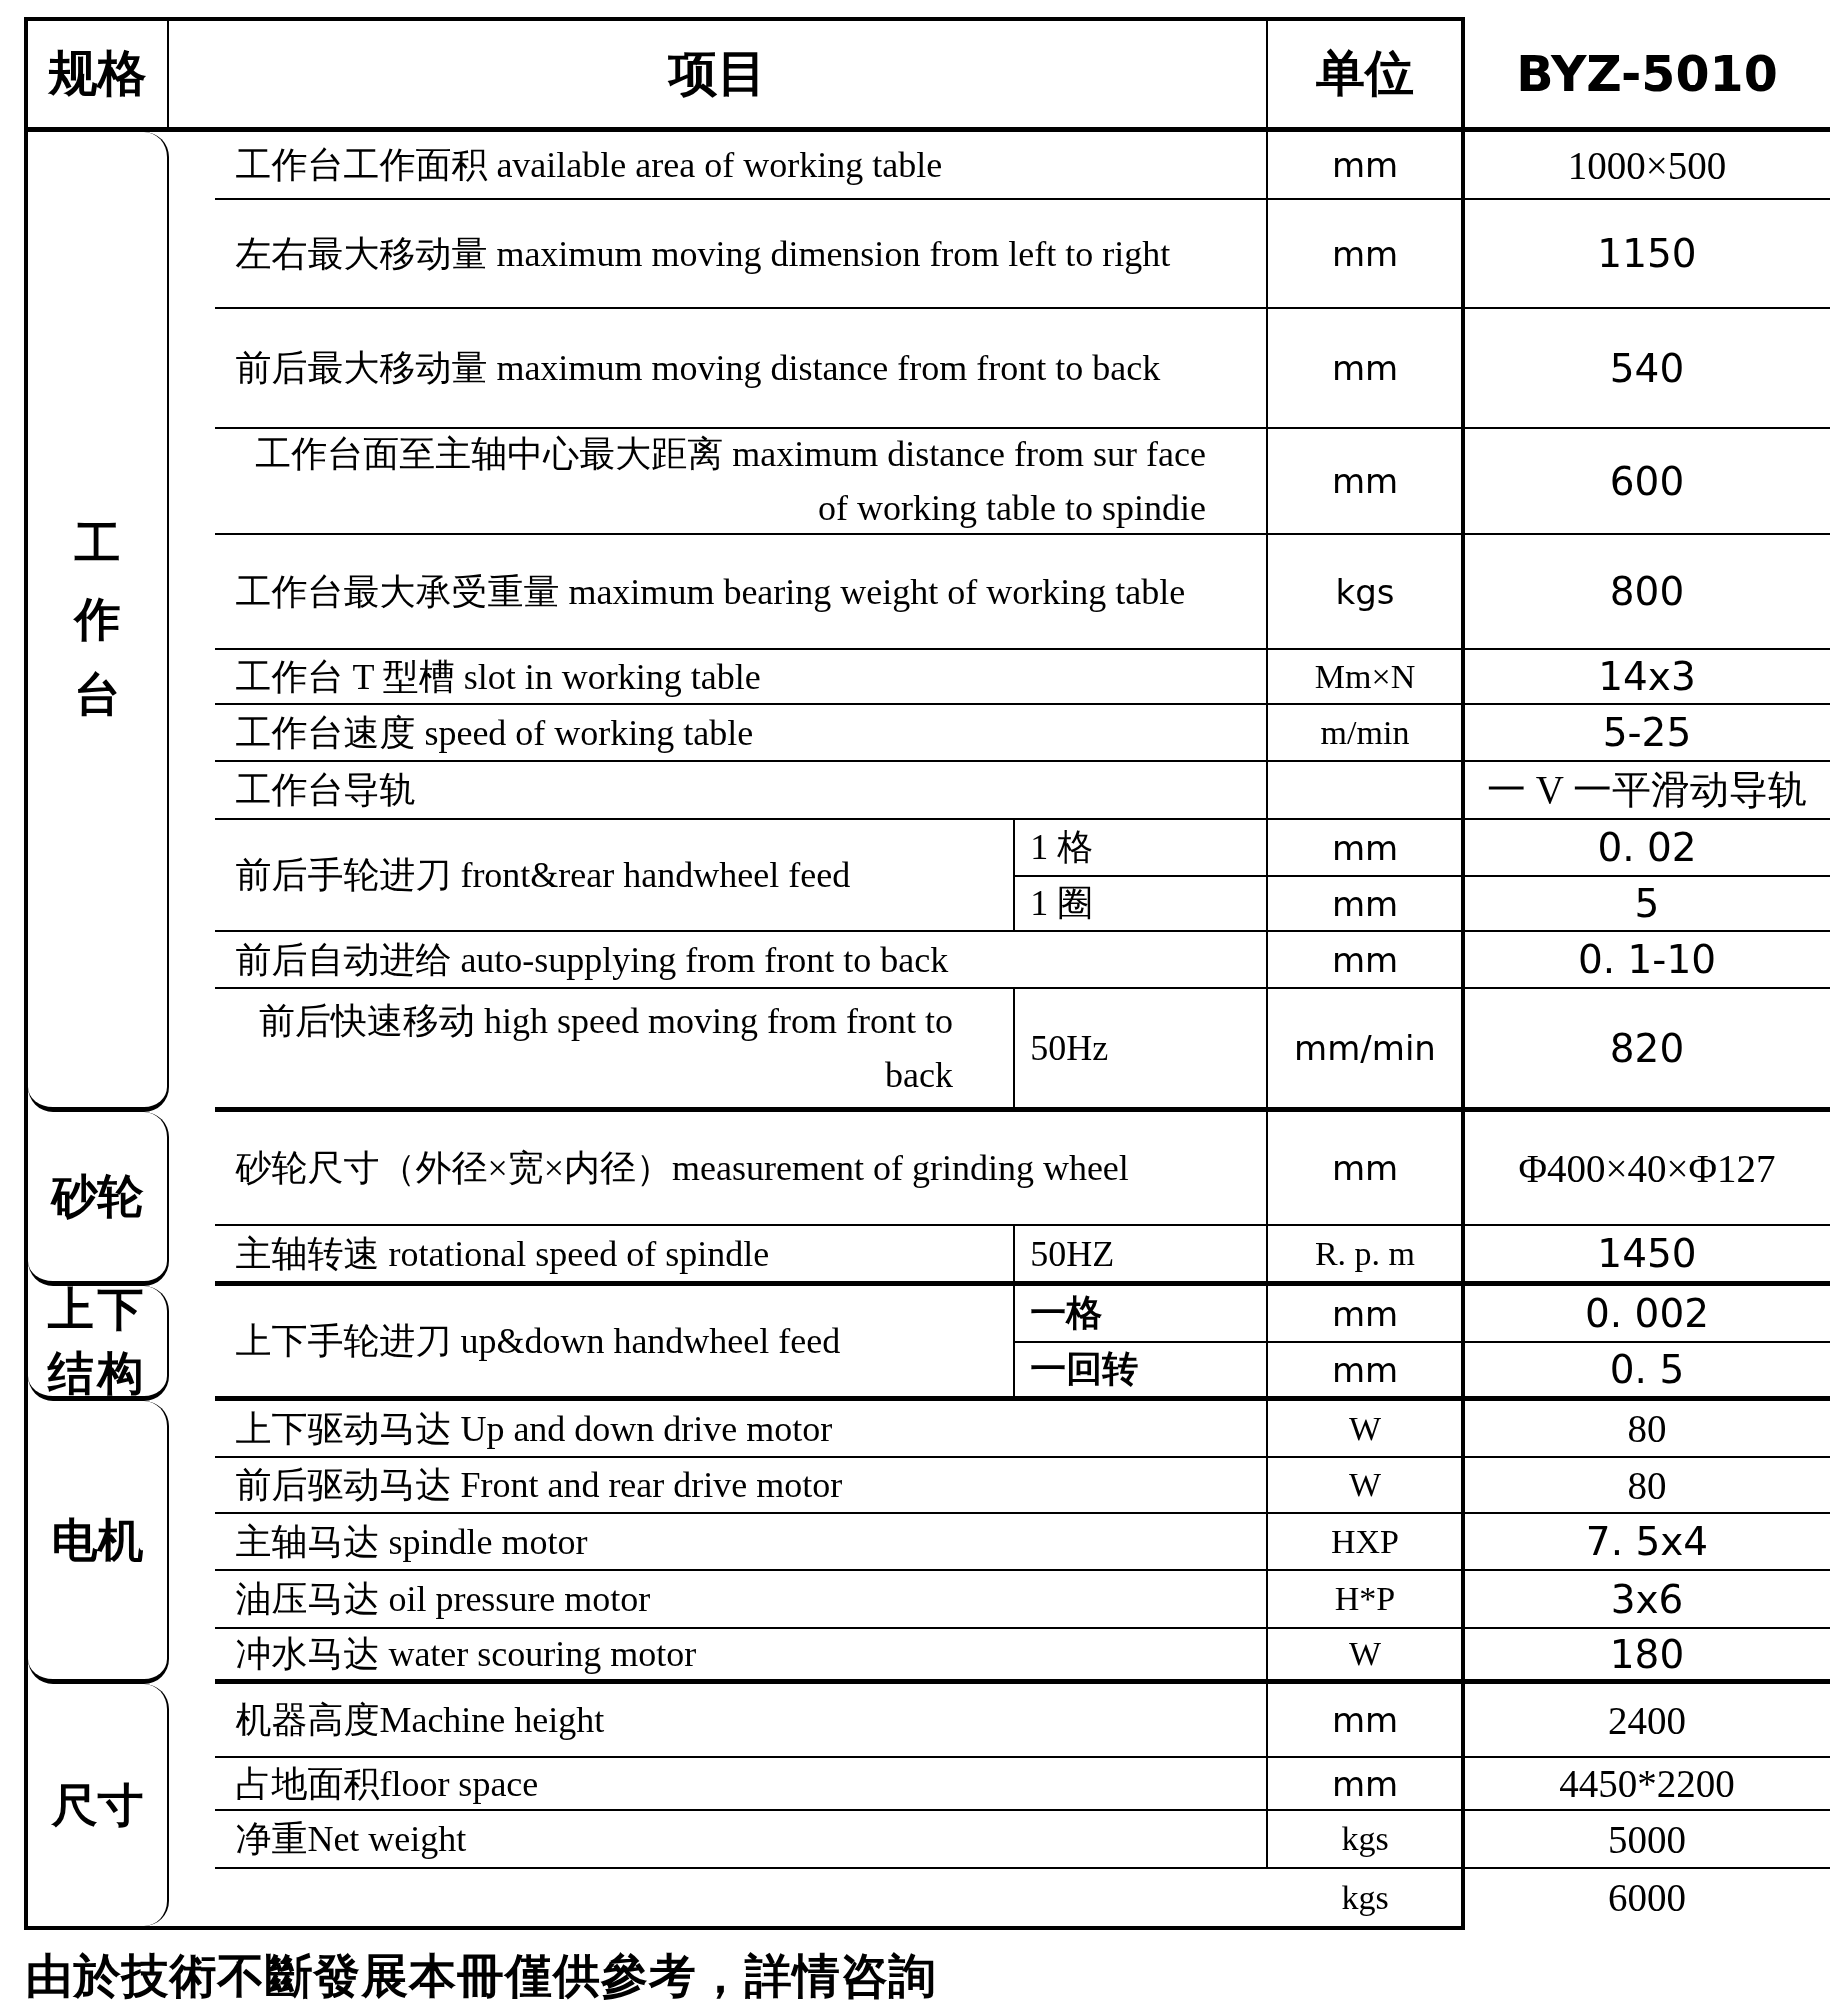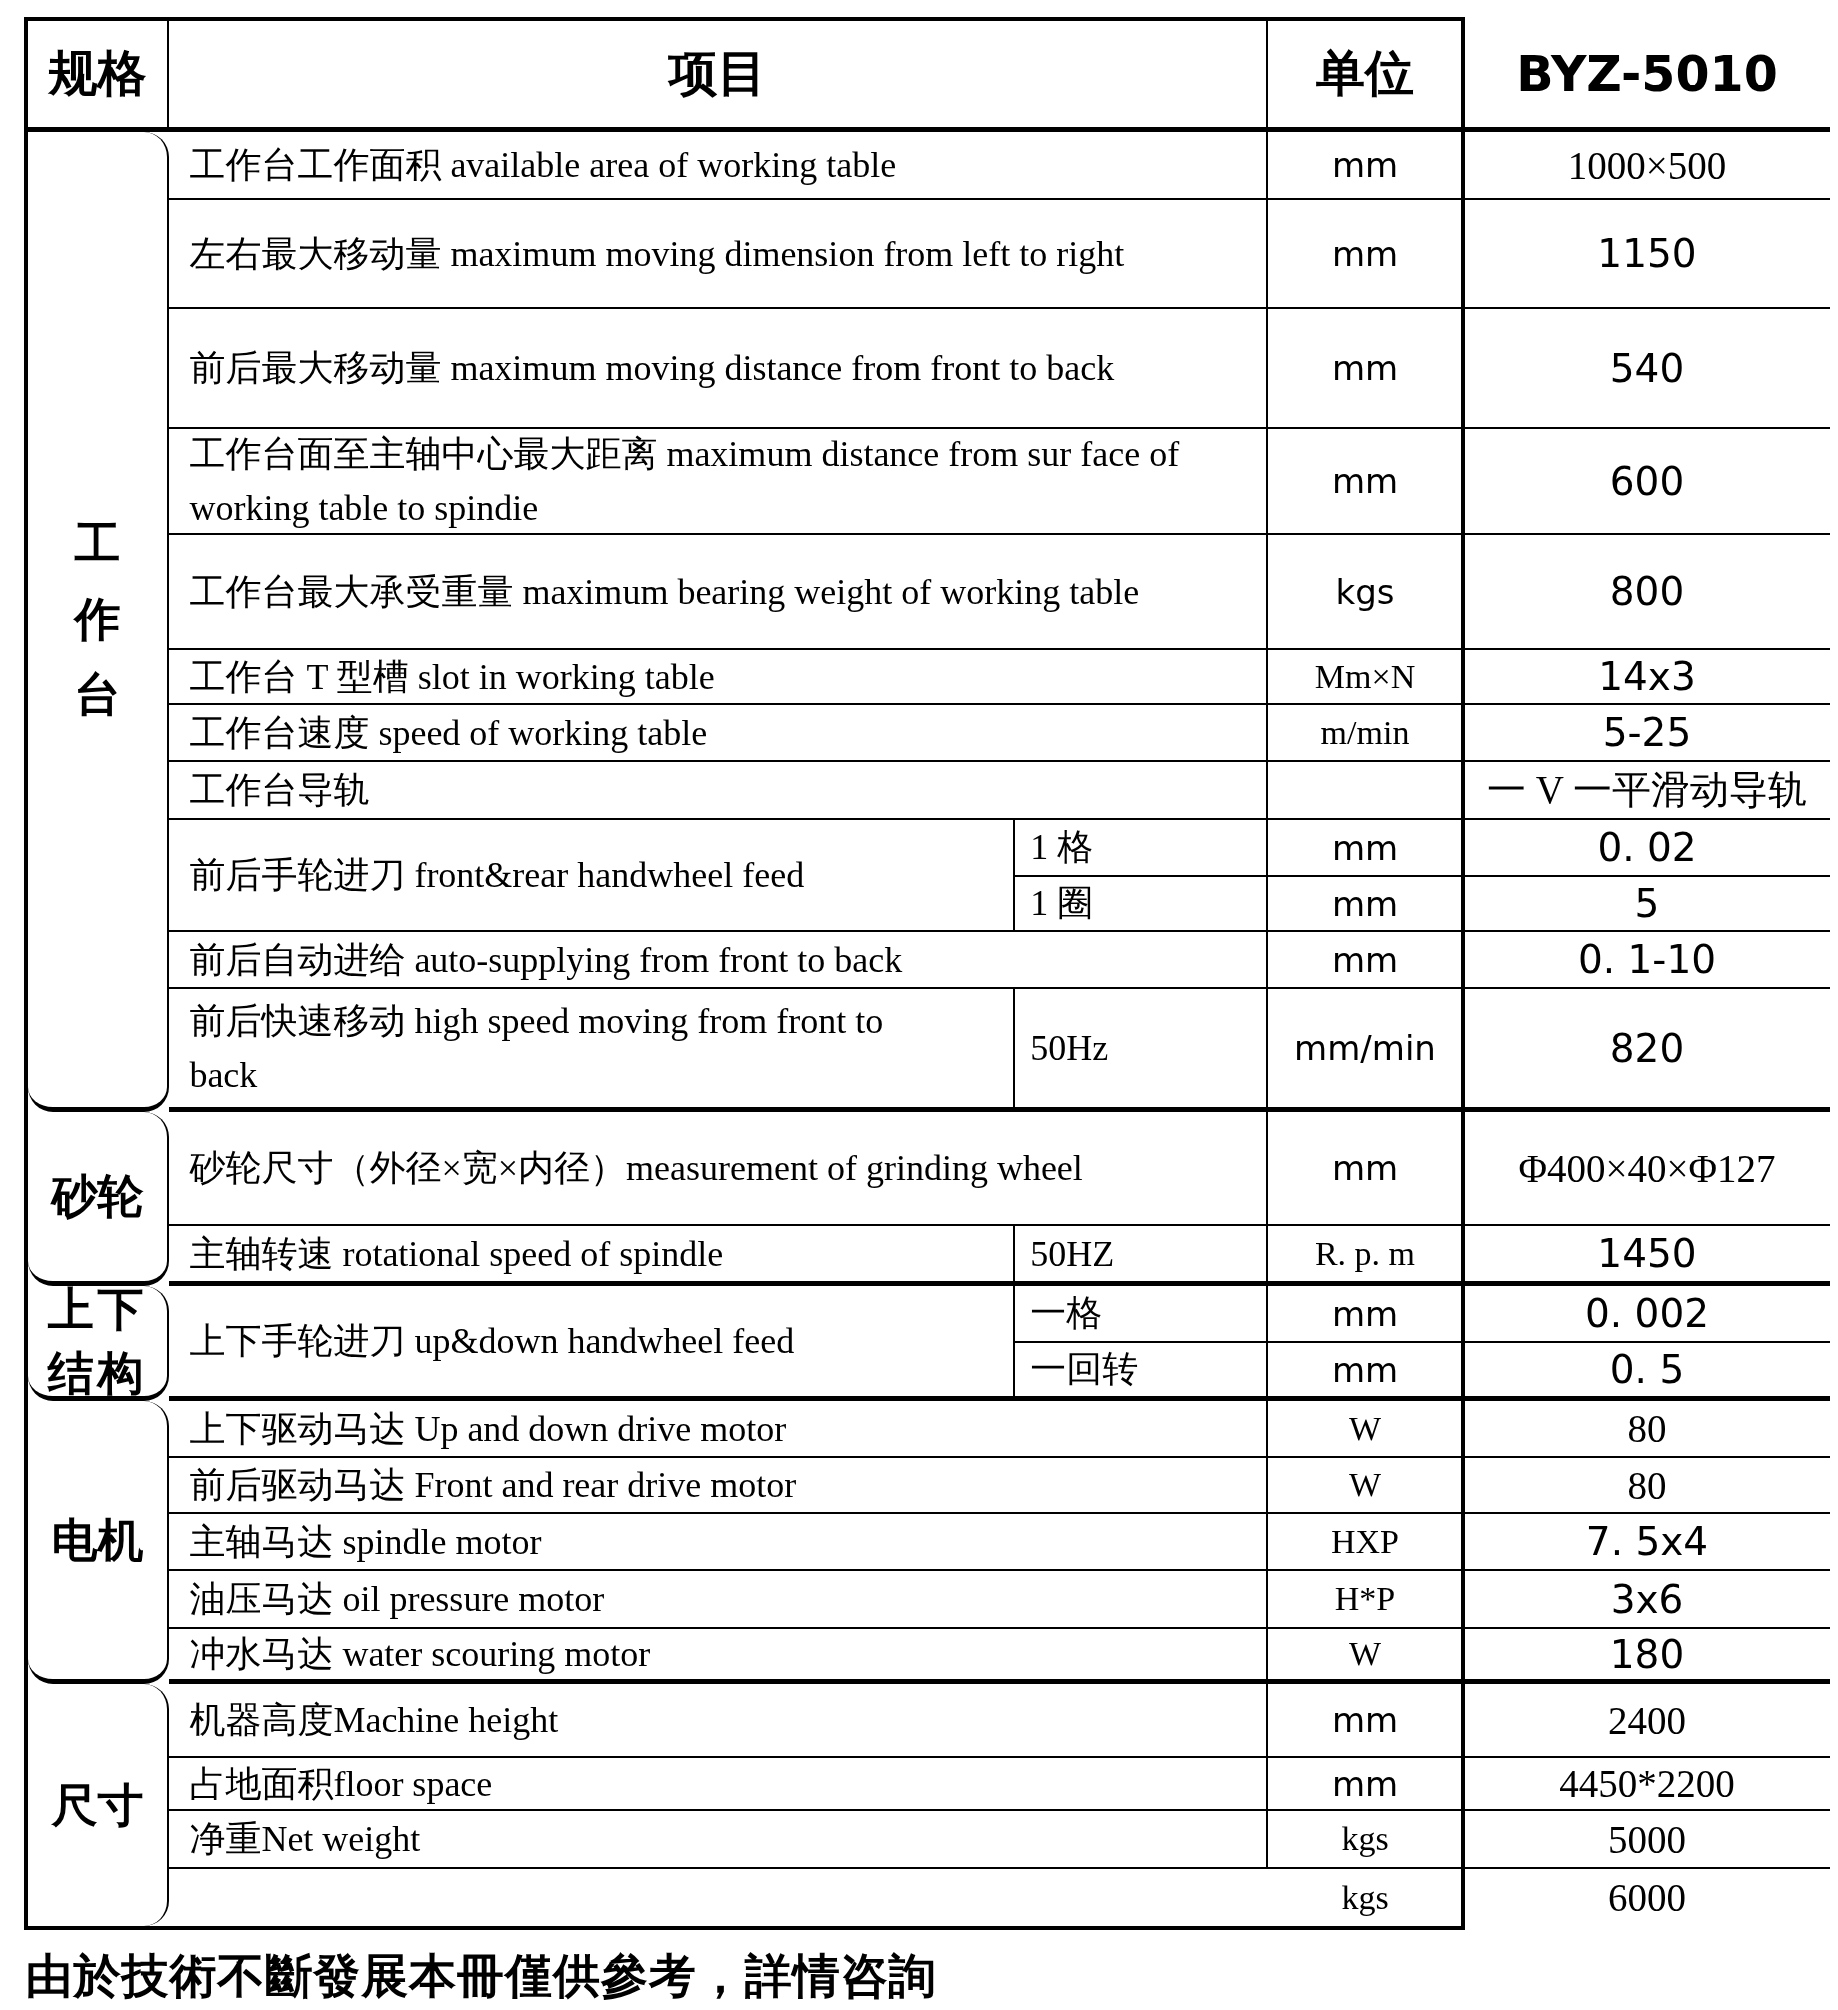--- a/index.html
+++ b/index.html
@@ -49,24 +49,25 @@
     text-align: center;
     line-height: 1.45;
     border-radius: 25px;
   }
   .vert  { display: block; width: 1.15em; margin: 0 auto; word-break: break-all; line-height: 1.65; }
   .twoln { display: block; width: 2.3em;  margin: 0 auto; word-break: break-all; line-height: 1.4; letter-spacing: 0.08em; }
   .item {
     font-size: 36px;
     line-height: 1.5;
     padding: 5.1px 60px 5.1px 20.4px;
-    text-align: left;
+    text-align: right;
+    margin-left: 46px;
   }
   .sb { font-size: 36px; padding-left: 15.3px; }
-  .sb-bold { font-family: "DejaVu Sans", "Liberation Sans", sans-serif; font-weight: normal; }
+  .sb-bold { font-family: "DejaVu Sans", "Liberation Sans", sans-serif; font-weight: bold; }
   .un { font-size: 34px; }
   .va { font-size: 39px; padding: 0 5.1px; }
   .serif { font-family: "Liberation Serif", "DejaVu Serif", serif; }
   .sans  { font-family: "DejaVu Sans", "Liberation Sans", sans-serif; }
   .footer-note {
     position: absolute;
     left: 25.6px;
     top: 1945px;
     font-family: Liberation Sans, sans-serif;
     font-weight: bold;

